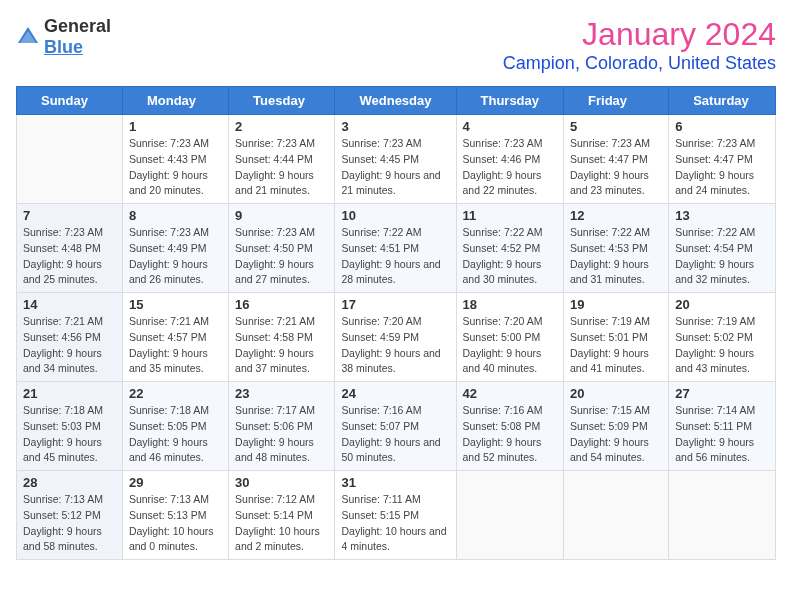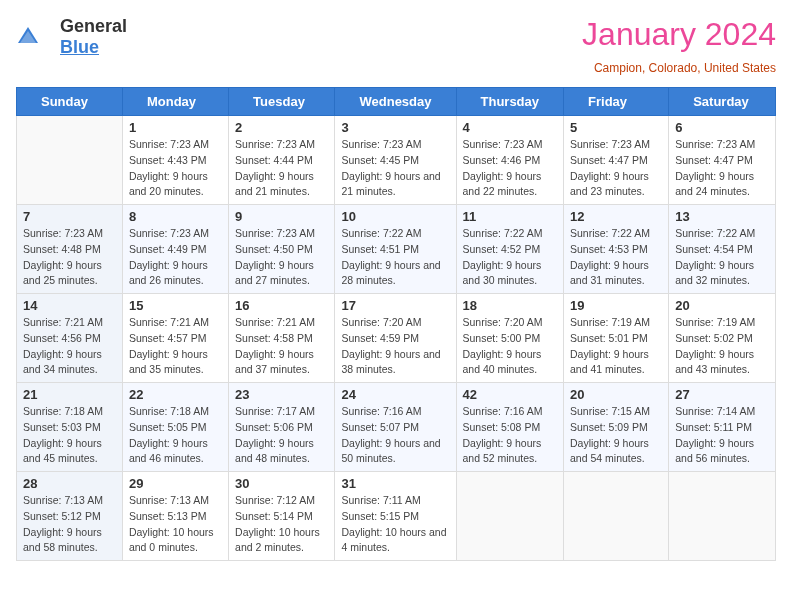--- a/index.html
+++ b/index.html
@@ -12,21 +12,21 @@
     }
     .header {
       display: flex;
       justify-content: space-between;
       align-items: flex-start;
       margin-bottom: 12px;
     }
     .logo {
       display: flex;
       align-items: center;
-      gap: 20px;
+      gap: 4px;
       justify-content: center;
     }
     .logo-text-general {
       font-size: 18px;
       font-weight: bold;
       color: #333;
     }
     .logo-text-blue {
       font-size: 18px;
       font-weight: bold;
@@ -39,23 +39,22 @@
     }
     .title-block {
       text-align: right;
     }
     .month-title {
       font-size: 32px;
       font-weight: normal;
       color: #ec4899;
     }
     .subtitle {
-      font-size: 12px;
-      color: #c2410c;
-      margin-top: 8px;
+      font-size: 18px;
+      color: #1d4ed8;
     }
     .calendar {
       width: 100%;
       border-collapse: collapse;
       border: 1px solid #ccc;
     }
     .calendar th {
       background: #3a7fd5;
       color: #fff;
       font-size: 13px;

